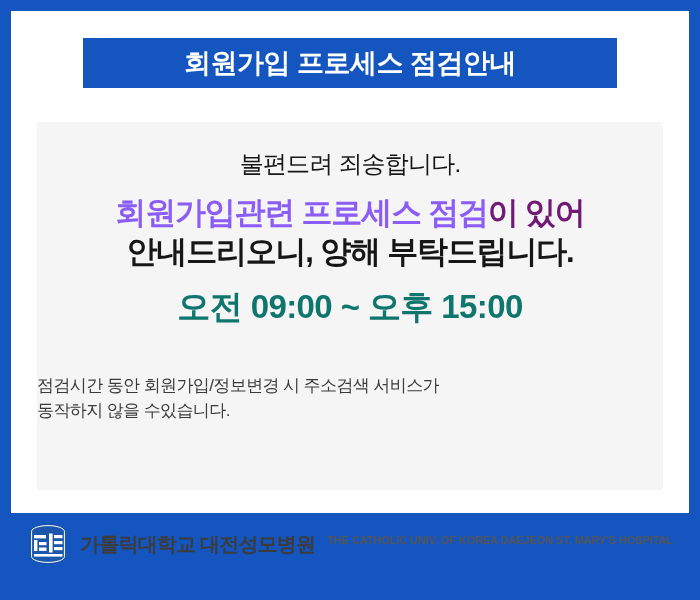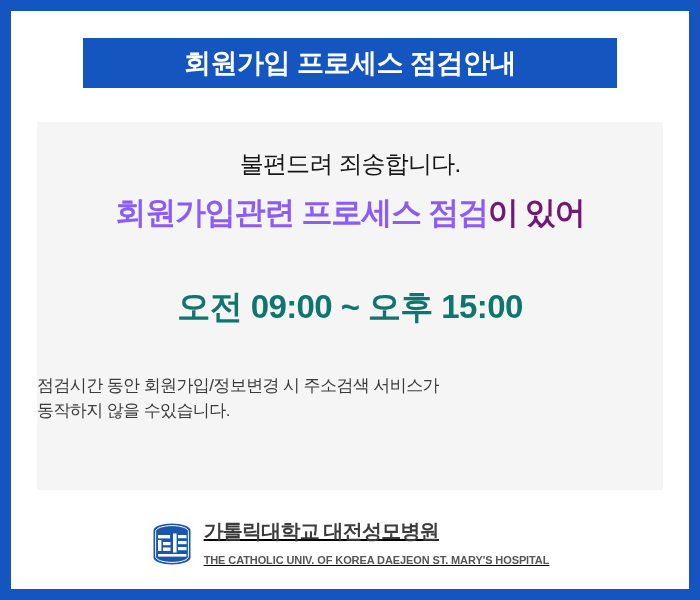--- a/index.html
+++ b/index.html
@@ -24,21 +24,21 @@
     width: 700px;
     height: 600px;
     background: #1455bf;
     box-sizing: border-box;
   }
   .page-inner {
     position: absolute;
     left: 11px;
     top: 11px;
     width: 678px;
-    height: 578px;
+    height: 502px;
     background: #ffffff;
     box-sizing: border-box;
   }
 
   
   .header-banner {
     position: absolute;
     left: 72px;          
     top: 27px;           
     width: 534px;
@@ -141,24 +141,23 @@
     gap: 11px;
   }
   .logo-mark {
     width: 42px;
     height: 44px;
     flex: 0 0 auto;
     display: block;
   }
   .logo-text {
     display: flex;
-    flex-direction: column;
+    flex-direction: row;
     justify-content: center;
     gap: 12px;
-    text-decoration: underline;
   }
   .logo-name-ko {
     color: #3c3c3c;
     font-size: 20px;
     font-weight: 700;
     letter-spacing: -0.8px;
     line-height: 1.05;
     white-space: nowrap;
   }
   .logo-name-en {
@@ -182,20 +181,21 @@
 
     <div class="content-panel">
 
       <div class="msg-block">
         <div class="msg-line apology">불편드려 죄송합니다.</div>
 
         <div class="msg-line emphasis">
           <span class="hl">회원가입관련 프로세스 점검</span><span class="plain">이 있어</span>
         </div>
 
+        <div class="msg-line emphasis">안내드리오니, 양해 부탁드립니다.</div>
       </div>
 
       <div class="time-line">오전 09:00 ~ 오후 15:00</div>
 
       <div class="note-block">
         <div class="note-line">점검시간 동안 회원가입/정보변경 시 주소검색 서비스가</div>
         <div class="note-line">동작하지 않을 수있습니다.</div>
       </div>
 
     </div>

